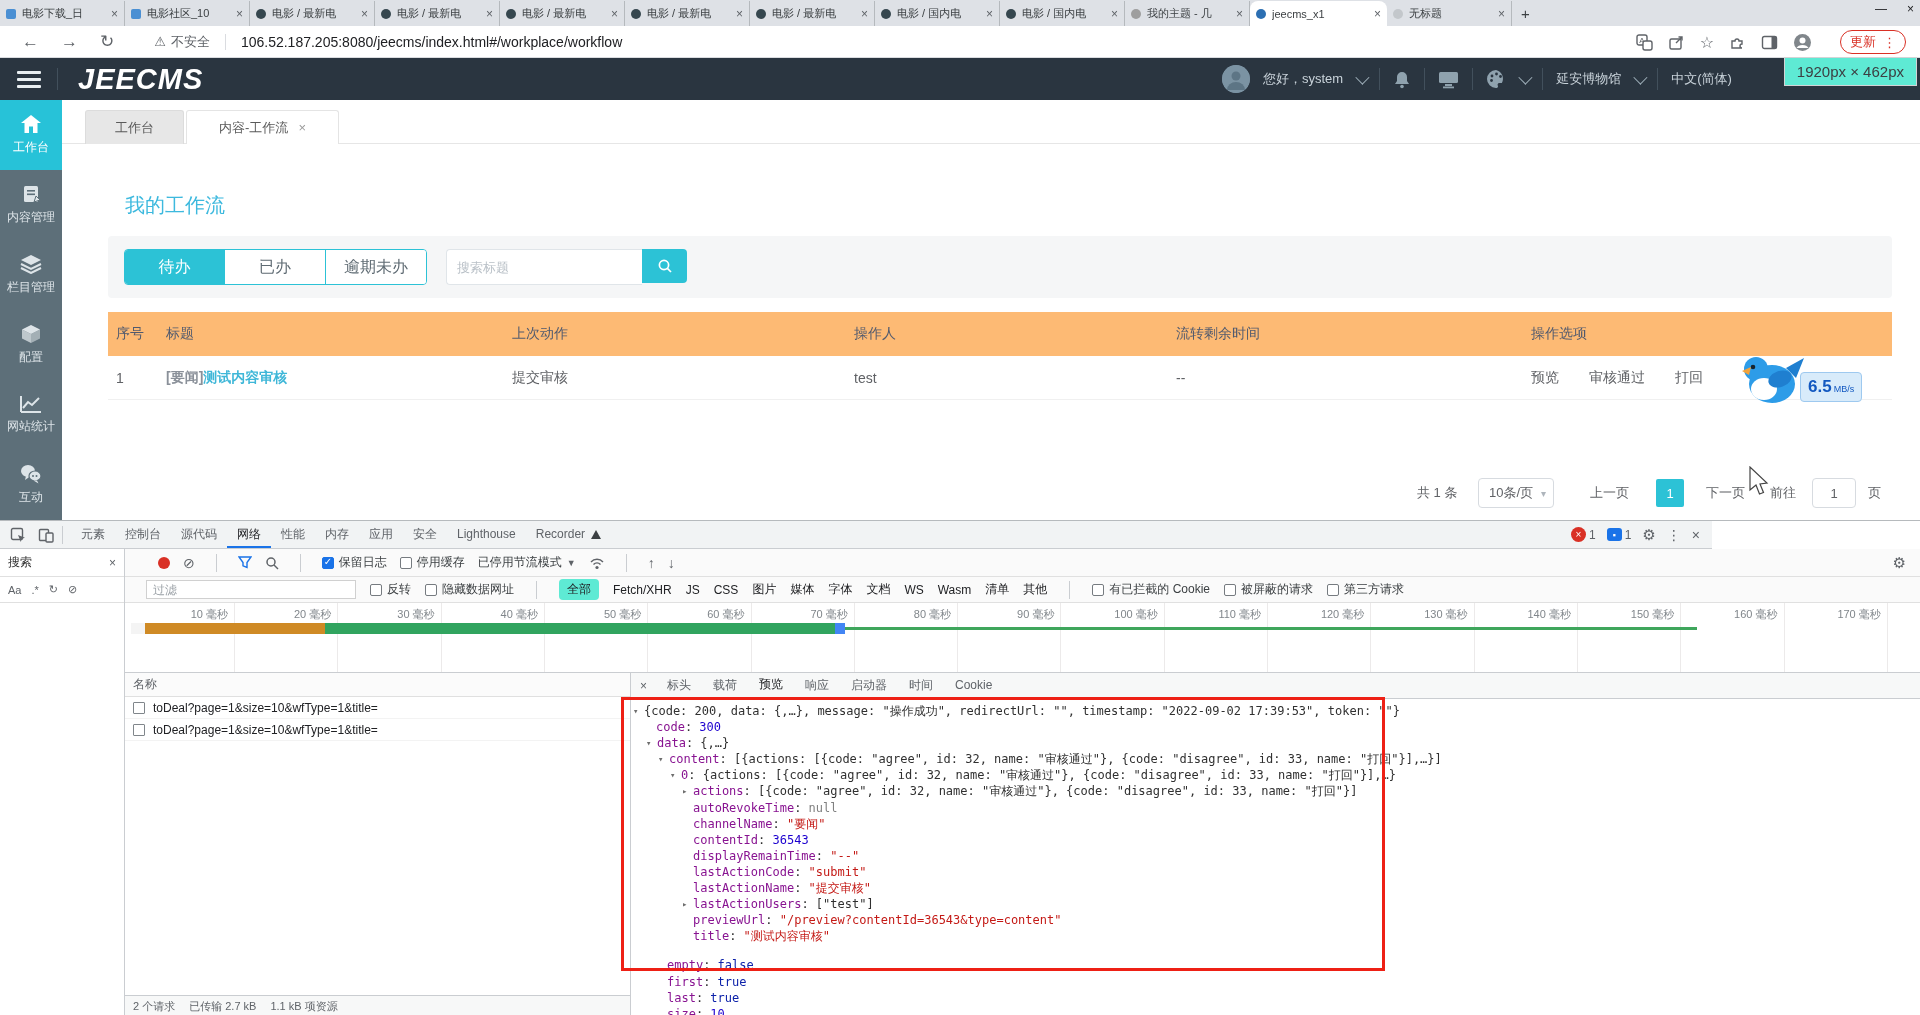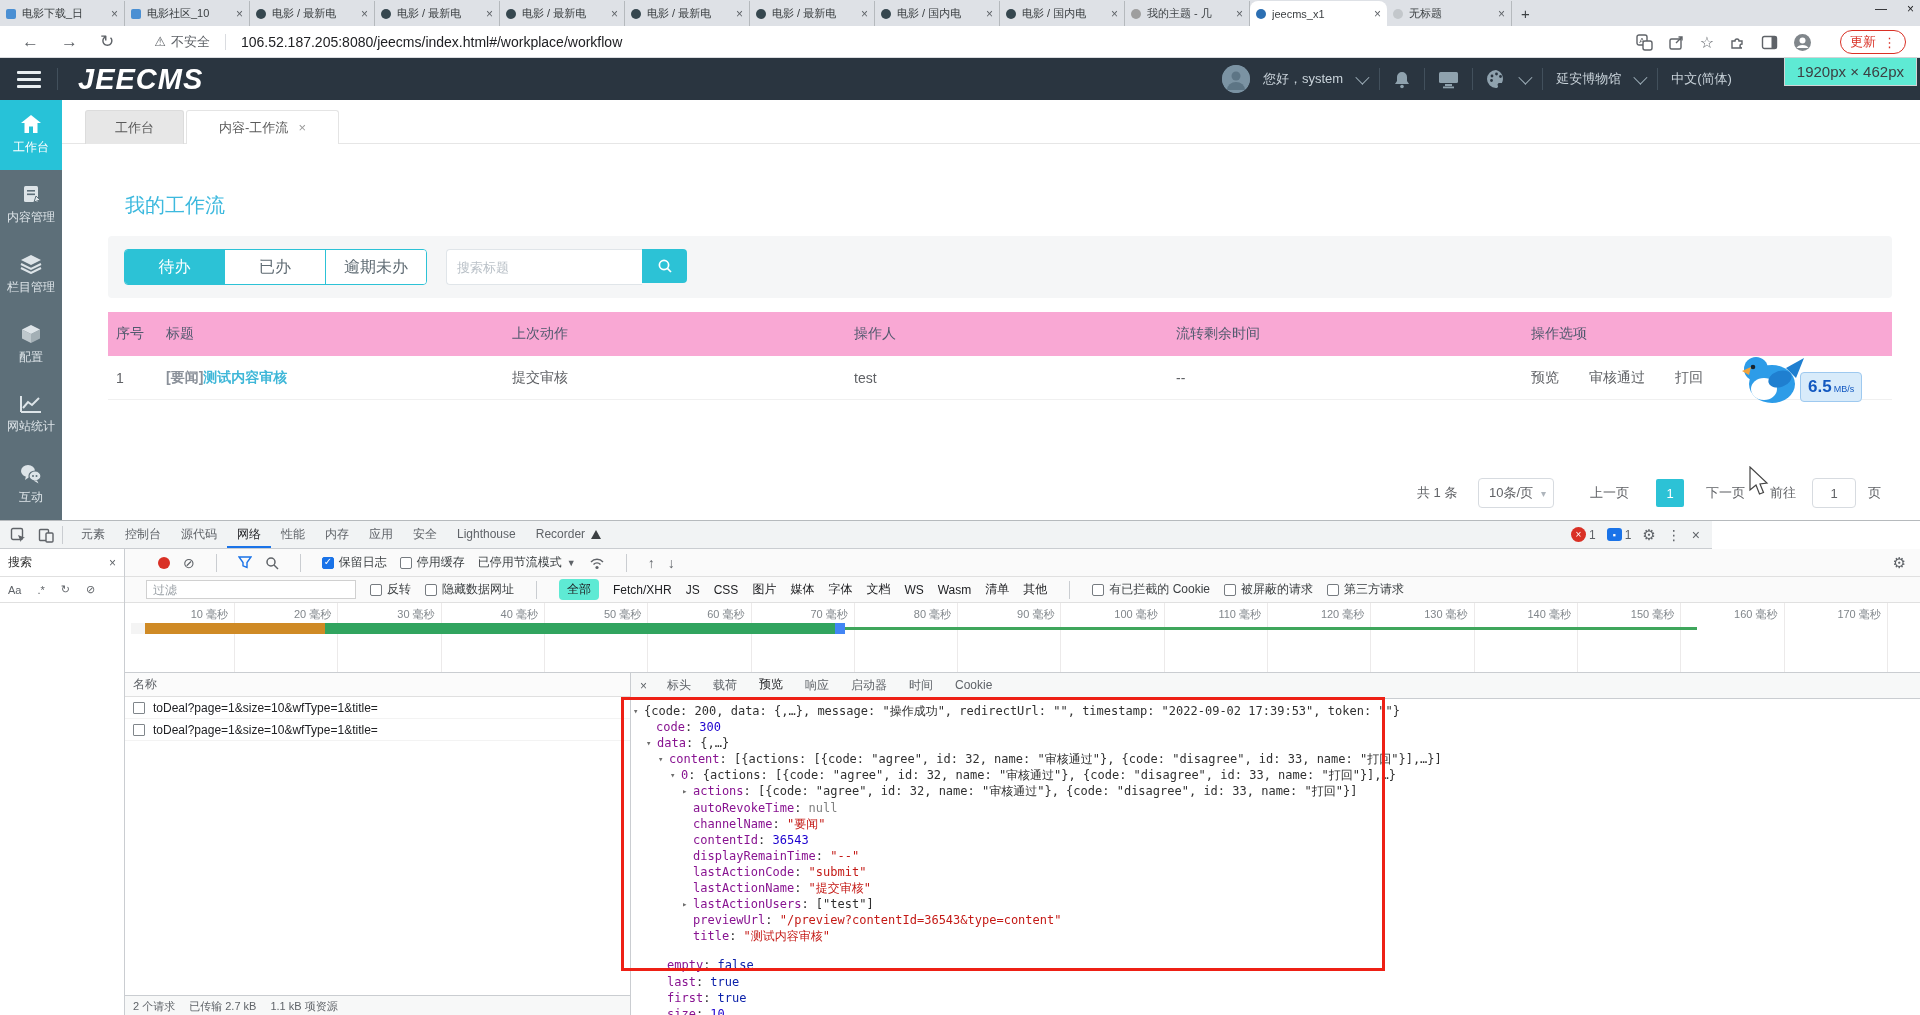--- a/index.html
+++ b/index.html
@@ -61,21 +61,21 @@
   #filterbar{position:absolute;left:46px;top:136px;width:1784px;height:62px;background:#f5f6f7;border-radius:4px}
   #fgroup{position:absolute;left:16px;top:13px;height:34px;display:flex;border:1px solid #2cc2d6;border-radius:4px;overflow:hidden}
   .fbtn{display:flex;align-items:center;justify-content:center;font-size:16px;color:#5f6b73;background:#fff;border-left:1px solid #2cc2d6;box-sizing:border-box}
   .fbtn:first-child{border-left:none}
   .fbtn.active{background:#2cc2d6;color:#fff}
   #searchwrap{position:absolute;left:338px;top:13px;height:34px;display:flex}
   #searchinput{width:175px;height:34px;border:1px solid #e0e5e9;border-right:none;border-radius:4px 0 0 4px;
                padding:0 10px;font-size:13px;color:#606266;outline:none;font-family:"Liberation Sans",sans-serif}
   #searchinput::placeholder{color:#b9c0c7}
   #searchbtn{width:45px;background:#2cc2d6;border-radius:0 4px 4px 0;display:flex;align-items:center;justify-content:center}
-  #thead{position:absolute;left:46px;top:212px;width:1784px;height:44px;background:#f9a8d4}
+  #thead{position:absolute;left:46px;top:212px;width:1784px;height:44px;background:#fdba74}
   #trow{position:absolute;left:46px;top:256px;width:1784px;height:44px;background:#fff;border-bottom:1px solid #f0f0f0;box-sizing:border-box}
   .tcell{position:absolute;top:0;height:44px;display:flex;align-items:center;font-size:14px;color:#515a6e;white-space:nowrap}
   #trow .tcell{color:#606266}
   .tprefix{color:#8a9099}.tlink{color:#3fb7d8}.tgreen{color:#5cb870}
   .acts{display:flex;gap:30px;color:#5f6b76}
   #pagin{position:absolute;left:0;top:378px;width:1858px;height:30px;font-size:13px;color:#606266}
   .pgabs{position:absolute;top:0;height:30px;display:flex;align-items:center}
   #pgsel{left:1416px;width:76px;border:1px solid #d7dbe0;border-radius:4px;box-sizing:border-box;padding-left:10px;justify-content:space-between}
   #pgsel .caret{color:#aeb5bc;font-size:10px;margin-right:7px}
   #pgcur{left:1594px;width:28px;height:28px;top:1px;background:#2cc2d6;color:#fff;border-radius:2px;justify-content:center}
@@ -120,21 +120,21 @@
   .reddot{width:12px;height:12px;border-radius:50%;background:#d93025}
   .gico{color:#5f6368;font-size:14px;line-height:1}
   #dt-timeline{position:absolute;left:0;top:82px;width:1920px;height:70px;background:#fff;border-bottom:1px solid #cacdd1;
                box-sizing:border-box;overflow:hidden}
   .gline{position:absolute;top:0;bottom:0;width:1px;background:#eceaea}
   .glabel{position:absolute;top:4px;width:86px;text-align:right;font-size:11px;color:#80868b;white-space:nowrap}
   .barseg{position:absolute;top:20px;height:11px}
   #thinline{position:absolute;left:845px;top:24px;width:852px;height:3px;background:#3fa65c}
   #dt-searchcol{position:absolute;left:0;top:28px;width:125px;height:467px;background:#fff;border-right:1px solid #cacdd1;
                 box-sizing:border-box;z-index:3}
-  .scrow{height:27px;border-bottom:1px solid #e0e0e0;display:flex;align-items:center;padding:0 8px;gap:16px;color:#5f6368}
+  .scrow{height:27px;border-bottom:1px solid #e0e0e0;display:flex;align-items:center;padding:0 8px;gap:10px;color:#5f6368}
   #dt-requests{position:absolute;left:125px;top:152px;width:505px;height:343px}
   #reqhead{height:24px;background:#fbfbfb;border-bottom:1px solid #e0e0e0;display:flex;align-items:center;
            padding-left:8px;color:#5f6368;box-sizing:border-box}
   .reqrow{height:22px;display:flex;align-items:center;padding-left:8px;gap:8px;border-bottom:1px solid #f3f3f3;
           box-sizing:border-box;color:#202124;white-space:nowrap;overflow:hidden}
   .reqcb{width:10px;height:10px;border:1px solid #80868b;border-radius:1px;flex:none}
   #dt-vdiv{position:absolute;left:630px;top:152px;width:1px;height:343px;background:#cacdd1}
   #dt-summary{position:absolute;left:125px;top:474px;width:505px;height:21px;background:#f7f8f8;border-top:1px solid #cacdd1;
               display:flex;align-items:center;gap:14px;padding-left:8px;font-size:11px;color:#5f6368;box-sizing:border-box}
   #dt-preview{position:absolute;left:631px;top:152px;width:1289px;height:343px}
@@ -676,20 +676,20 @@
         <div class="jline" style="padding-left: 62px;"><span class="j-k">autoRevokeTime</span><span class="j-p">: </span><span class="j-u">null</span></div>
         <div class="jline" style="padding-left: 62px;"><span class="j-k">channelName</span><span class="j-p">: </span><span class="j-s">"要闻"</span></div>
         <div class="jline" style="padding-left: 62px;"><span class="j-k">contentId</span><span class="j-p">: </span><span class="j-n">36543</span></div>
         <div class="jline" style="padding-left: 62px;"><span class="j-k">displayRemainTime</span><span class="j-p">: </span><span class="j-s">"--"</span></div>
         <div class="jline" style="padding-left: 62px;"><span class="j-k">lastActionCode</span><span class="j-p">: </span><span class="j-s">"submit"</span></div>
         <div class="jline" style="padding-left: 62px;"><span class="j-k">lastActionName</span><span class="j-p">: </span><span class="j-s">"提交审核"</span></div>
         <div class="jline" style="padding-left: 62px;"><span class="jarrow">▸</span><span class="j-k">lastActionUsers</span><span class="j-p">: ["test"]</span></div>
         <div class="jline" style="padding-left: 62px;"><span class="j-k">previewUrl</span><span class="j-p">: </span><span class="j-s">"/preview?contentId=36543&amp;type=content"</span></div>
         <div class="jline" style="padding-left: 62px;"><span class="j-k">title</span><span class="j-p">: </span><span class="j-s">"测试内容审核"</span></div>
         <div class="jline" style="padding-left: 36px; margin-top: 13px;"><span class="j-k">empty</span><span class="j-p">: </span><span class="j-b">false</span></div>
+        <div class="jline" style="padding-left: 36px;"><span class="j-k">first</span><span class="j-p">: </span><span class="j-b">true</span></div>
         <div class="jline" style="padding-left: 36px;"><span class="j-k">last</span><span class="j-p">: </span><span class="j-b">true</span></div>
-        <div class="jline" style="padding-left: 36px;"><span class="j-k">first</span><span class="j-p">: </span><span class="j-b">true</span></div>
         <div class="jline" style="padding-left: 36px;"><span class="j-k">size</span><span class="j-p">: </span><span class="j-n">10</span></div>
       </div>
   </div>
 
   <div id="dt-redrect"></div>
 </div>
 
 </body></html>

